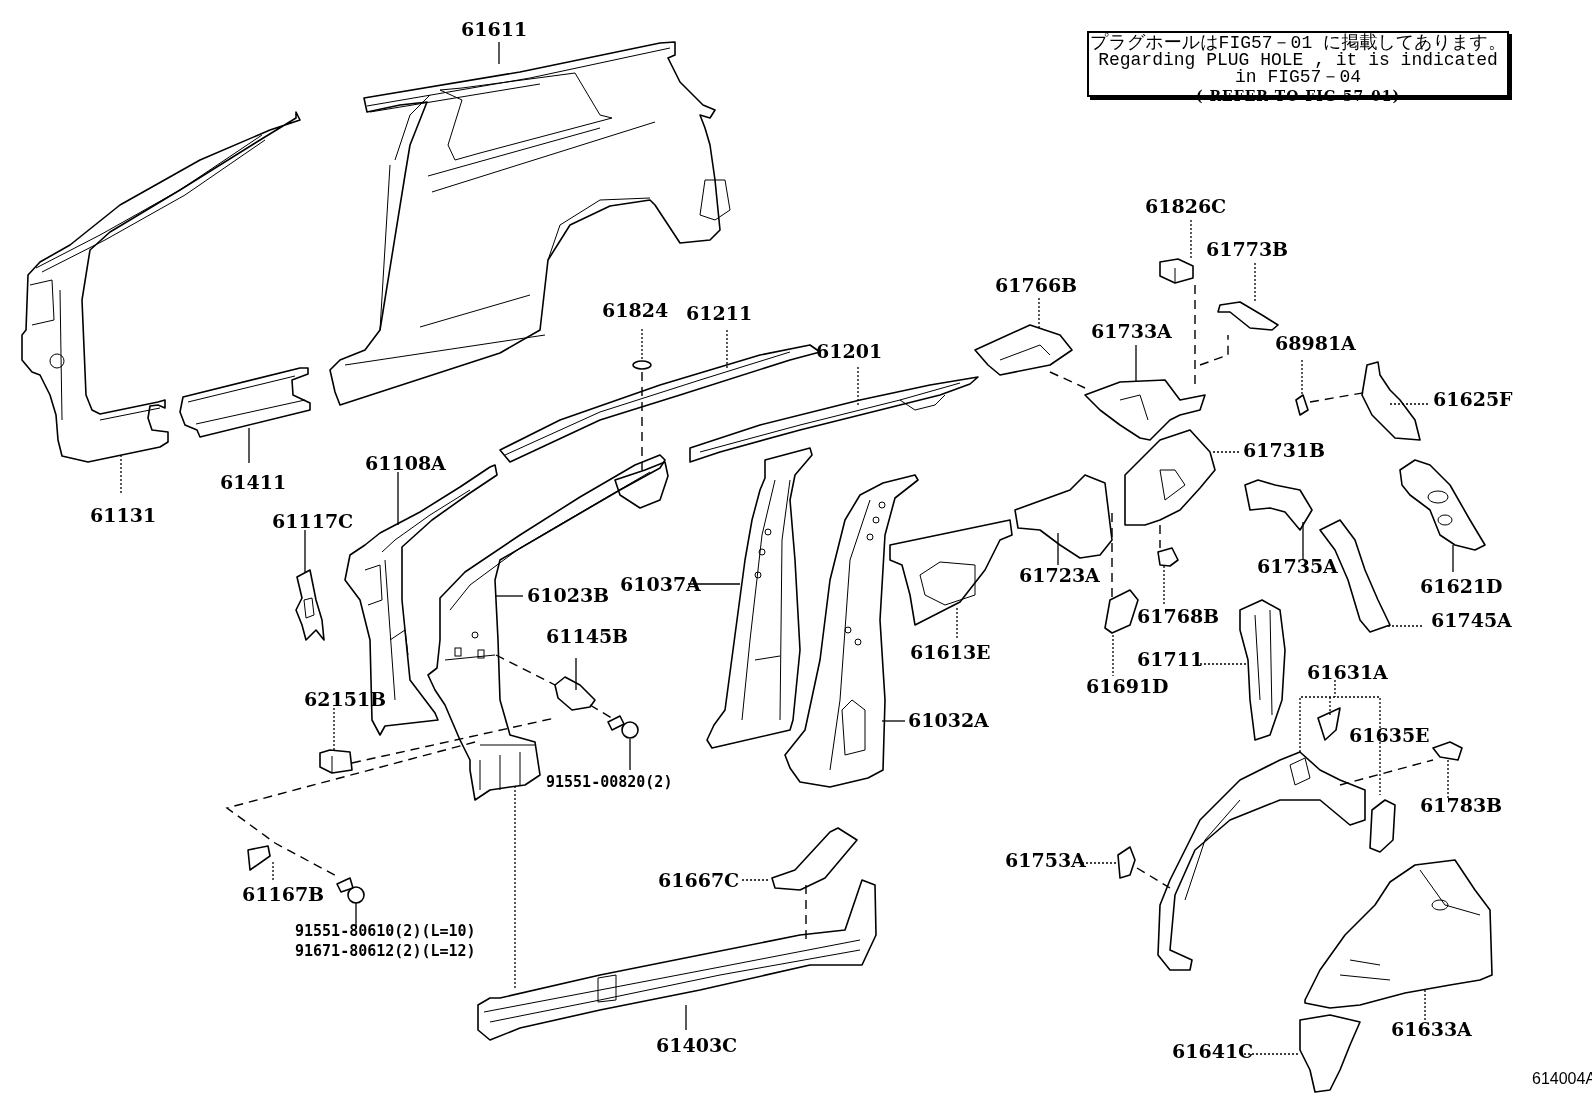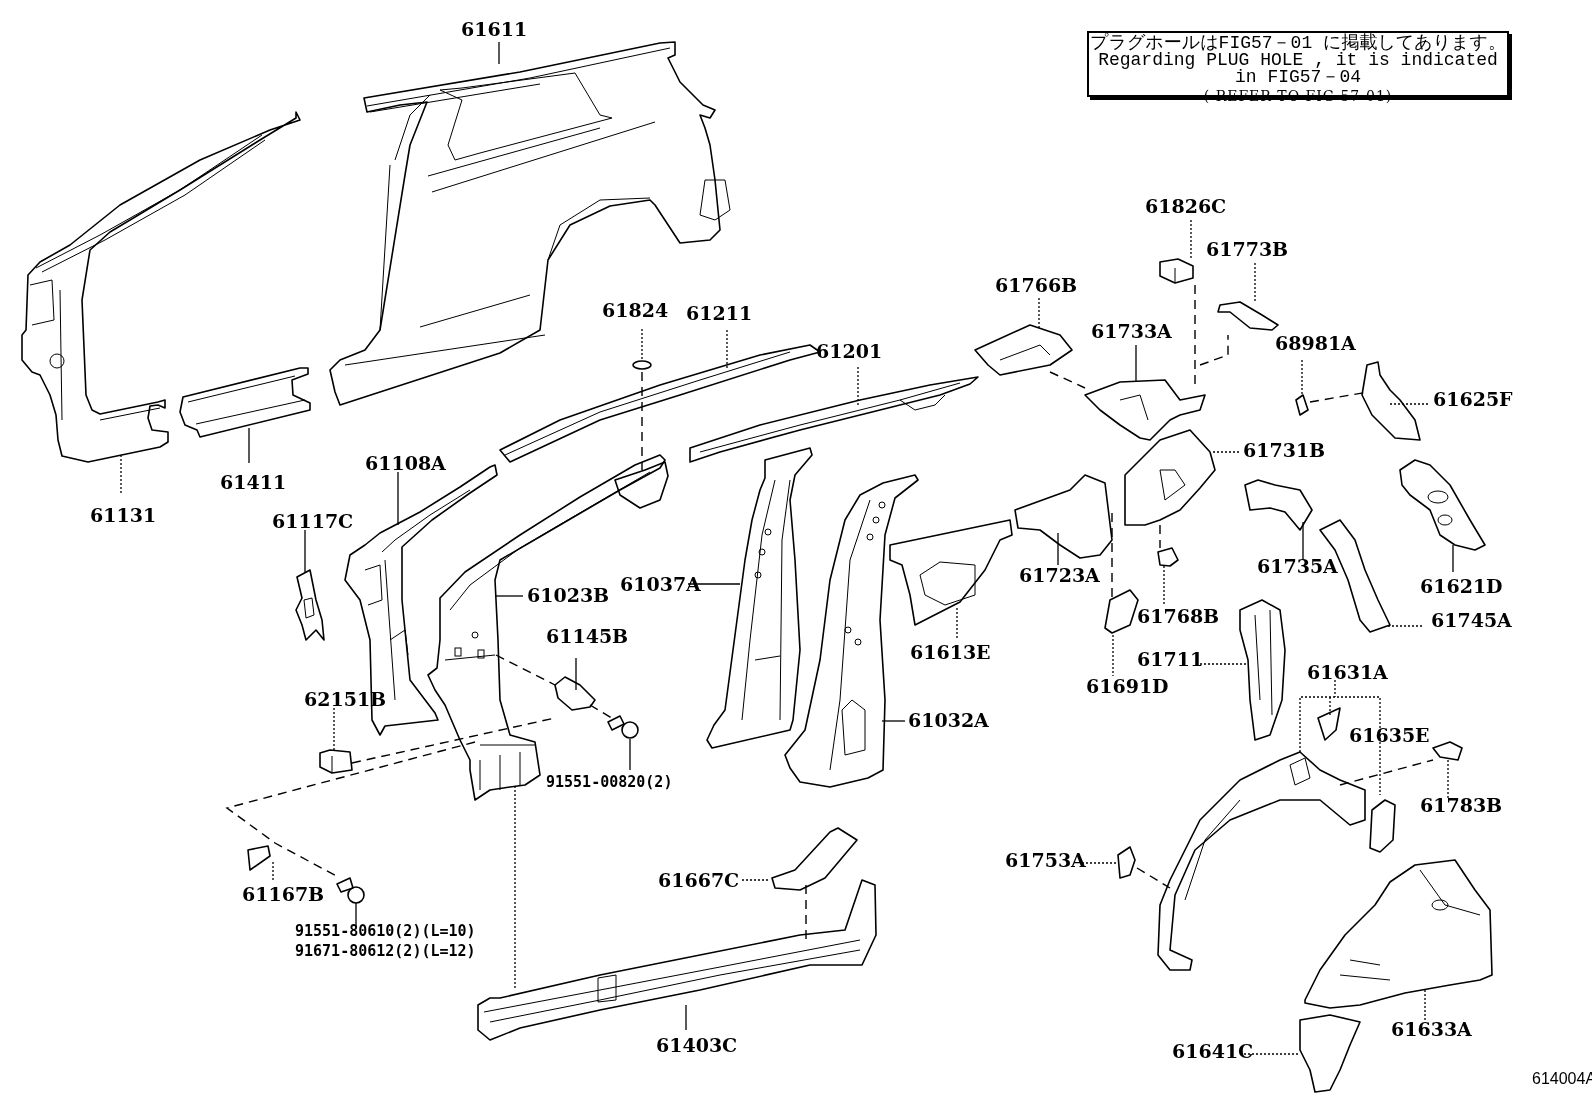--- a/index.html
+++ b/index.html
@@ -9,21 +9,21 @@
   .detail { fill:none; stroke:#000; stroke-width:1; }
   .leader { stroke:#000; stroke-width:1.3; fill:none; }
   .dash { stroke:#000; stroke-width:1.4; fill:none; stroke-dasharray:9 6; }
   .dot { stroke:#000; stroke-width:1.3; fill:none; stroke-dasharray:2 2; }
   .lbl { font-family:"DejaVu Serif","Liberation Serif",serif; font-weight:bold; font-size:19px; fill:#000; }
   .lbl-sm { font-family:"DejaVu Sans Mono","Liberation Mono",monospace; font-weight:bold; font-size:15px; fill:#000; }
   .figid { font-family:"Liberation Sans","DejaVu Sans",sans-serif; font-size:16px; fill:#000; }
   #note-box { position:absolute; left:1087px; top:31px; width:418px; height:62px; border:2px solid #000; box-shadow:3px 3px 0 #000; background:#fff; text-align:center; }
   #note-box .l1, #note-box .l2 { font-family:Liberation Mono, monospace; font-size:18px; line-height:17px; }
   #note-box .l1 { margin-top:2px; }
-  #note-box .l3 { font-family:"DejaVu Serif","Liberation Serif",serif; font-weight:normal; font-size:14px; line-height:20px; letter-spacing:1px; }
+  #note-box .l3 { font-family:"DejaVu Serif","Liberation Serif",serif; font-weight:bold; font-size:14px; line-height:20px; letter-spacing:1px; }
 </style>
 </head>
 <body>
 
 <div id="note-box">
   <div class="l1">プラグホールはFIG57－01 に掲載してあります。</div>
   <div class="l2">Regarding  PLUG HOLE , it is  indicated  in  FIG57－04</div>
   <div class="l3">( REFER TO FIG 57-01)</div>
 </div>
 

